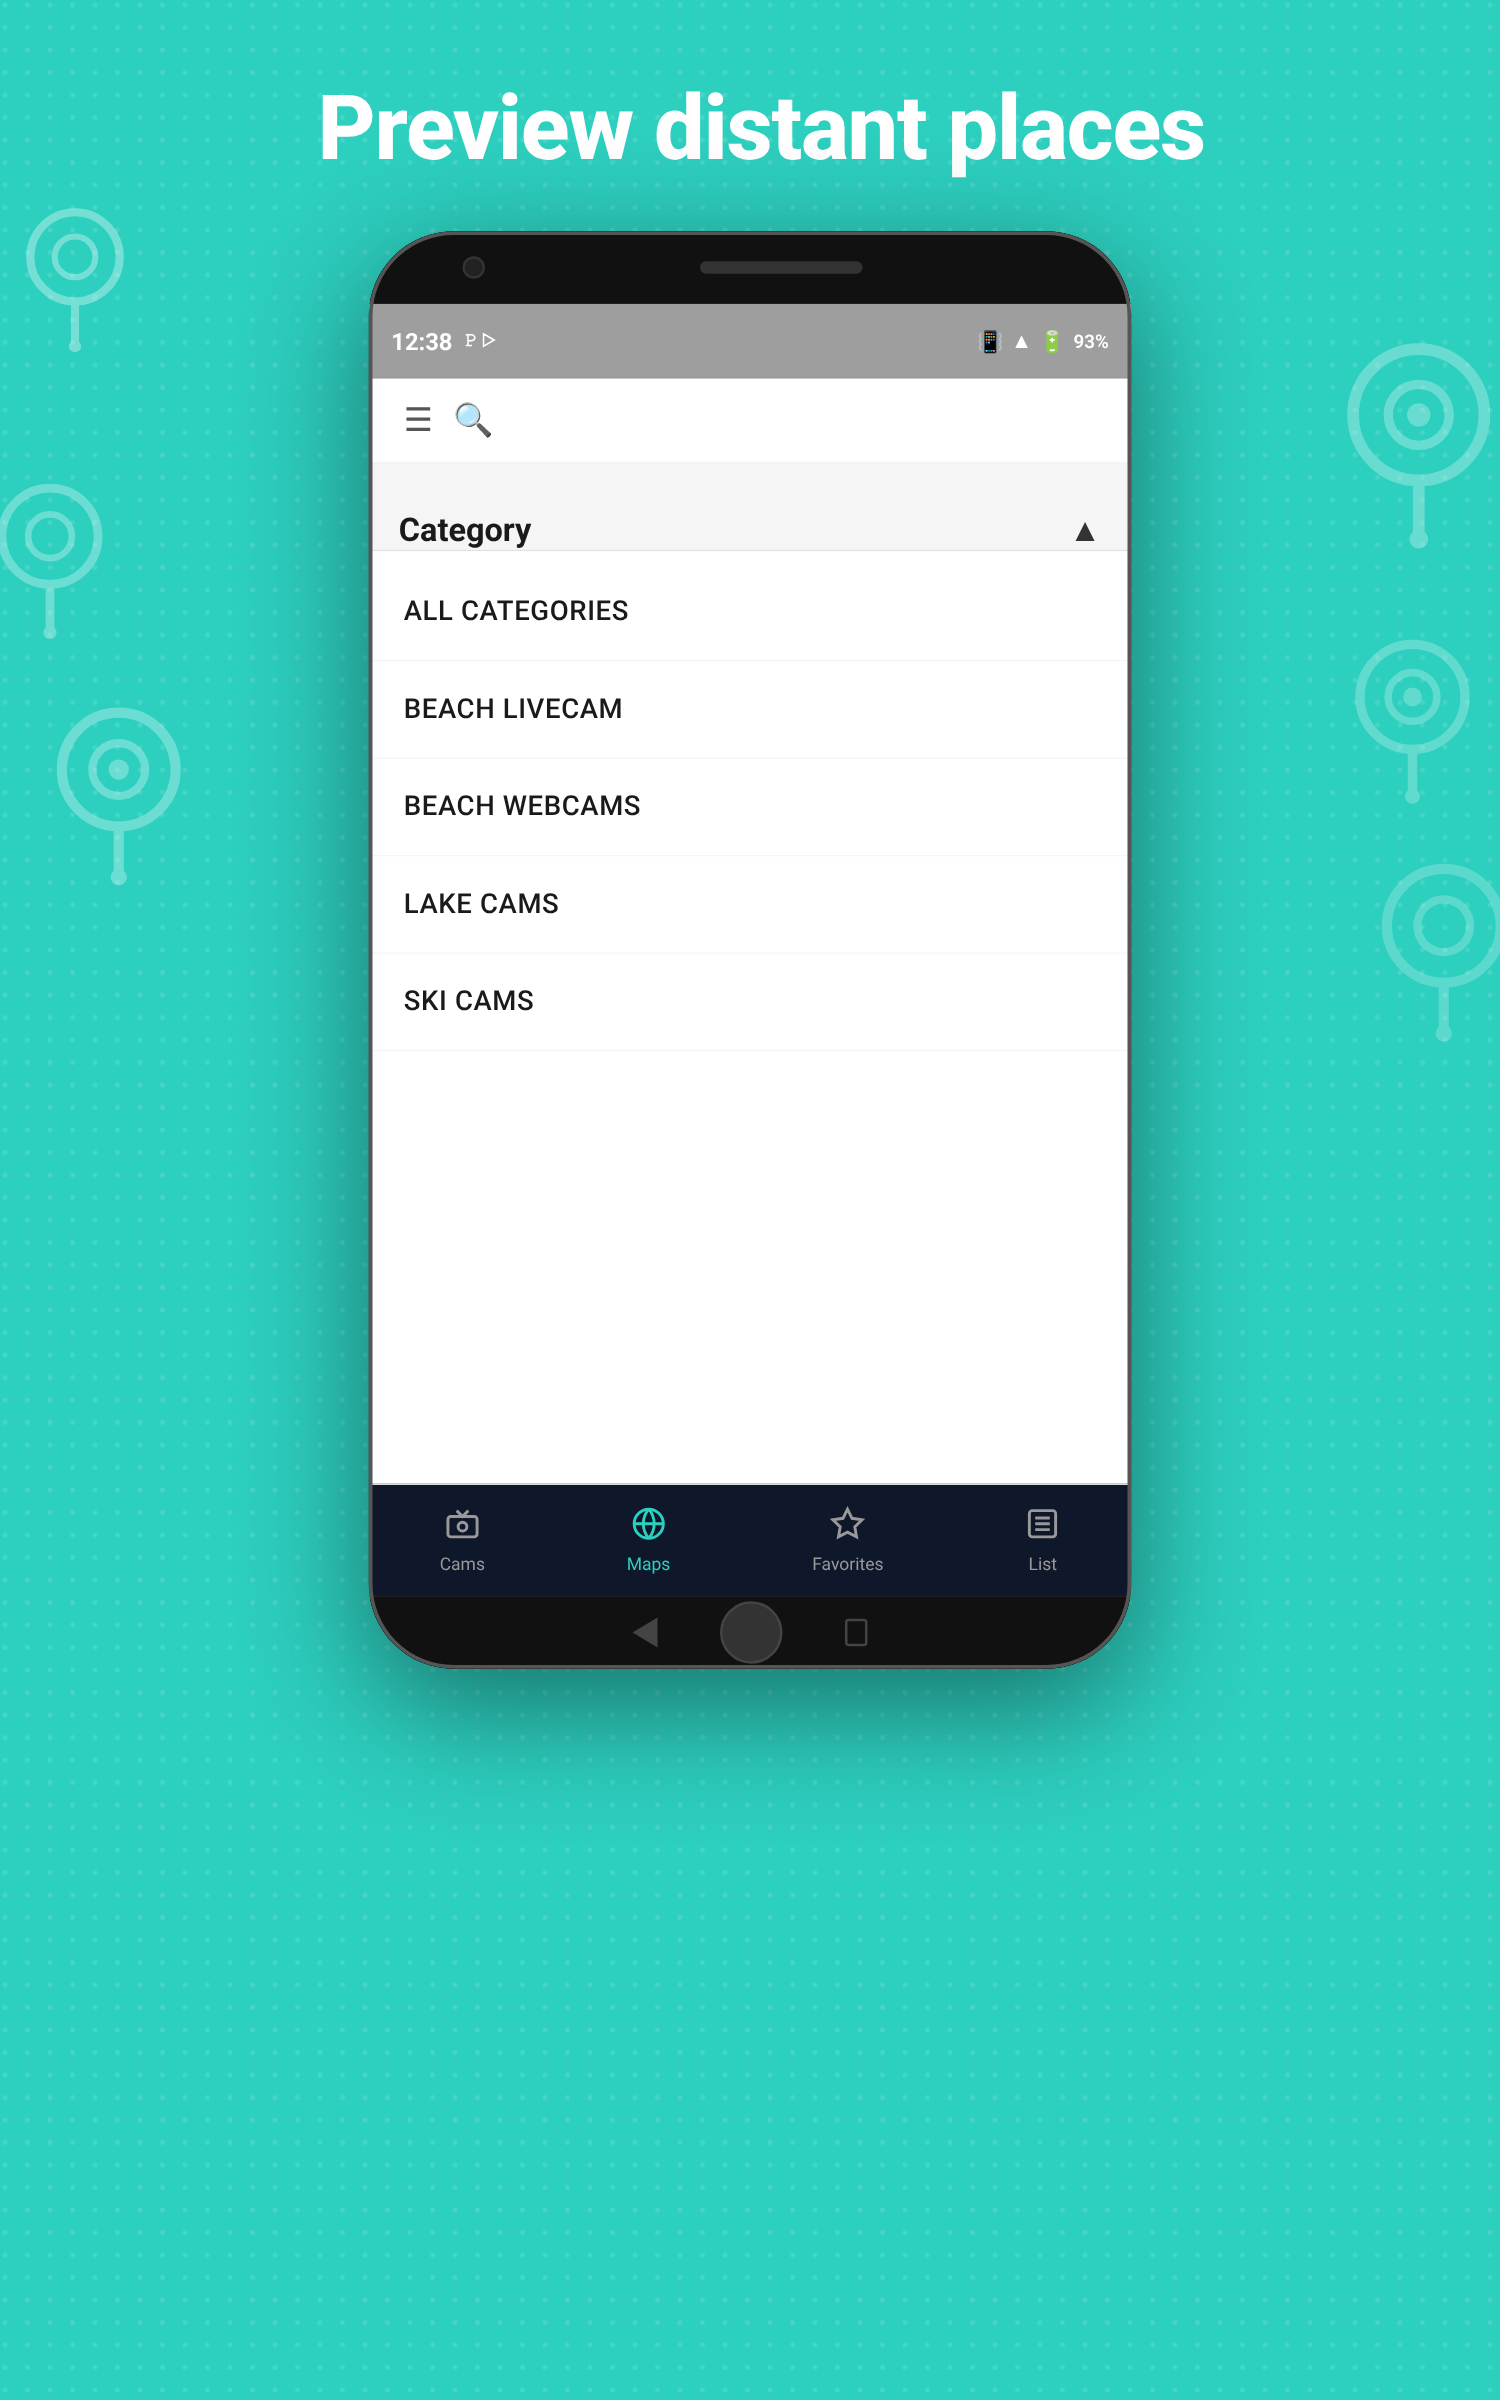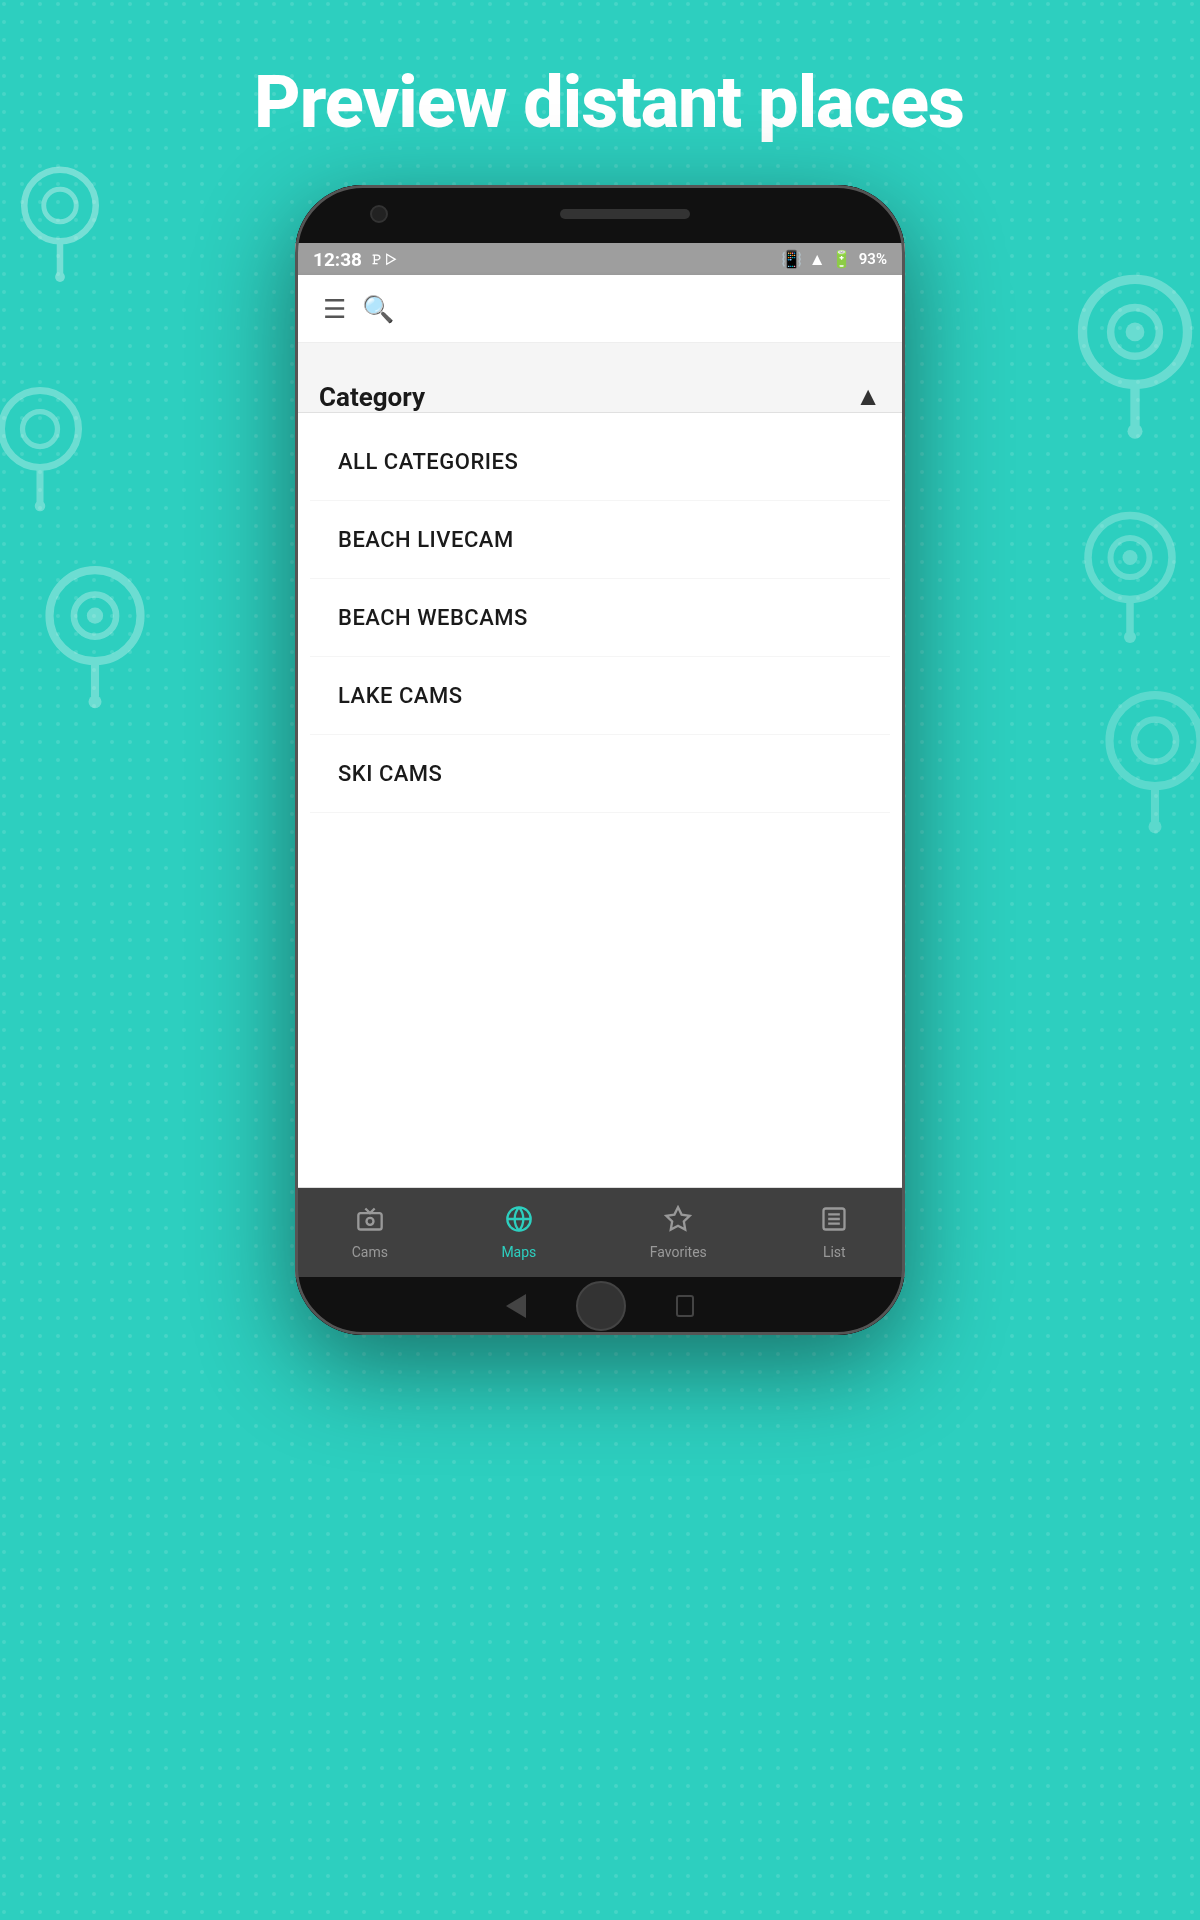--- a/index.html
+++ b/index.html
@@ -95,21 +95,21 @@
       position: absolute;
       top: 58px;
       left: 0; right: 0;
       bottom: 58px;
       background: #fff;
       overflow: hidden;
     }
 
     
     .status-bar {
-      height: 32px;
+      height: 60px;
       background: #9E9E9E;
       display: flex;
       align-items: center;
       padding: 0 18px;
       color: white;
       font-size: 18px;
       font-weight: 600;
     }
 
     .status-time {
@@ -182,39 +182,39 @@
     }
 
     .chevron-up {
       font-size: 26px;
       color: #333;
     }
 
     
     .category-list {
       background: #fff;
-      padding: 10px 15px;
+      padding: 10px 0;
     }
 
     .category-item {
       padding: 26px 28px;
       font-size: 22px;
       font-weight: 500;
       color: #1a1a1a;
       letter-spacing: 0.5px;
       cursor: pointer;
       border-bottom: 1px solid #f5f5f5;
     }
 
     
     .bottom-nav {
       position: absolute;
       bottom: 0; left: 0; right: 0;
       height: 90px;
-      background: #404040;
+      background: #0f172a;
       border-top: 1px solid #ddd;
       display: flex;
       align-items: center;
       justify-content: space-around;
     }
 
     .nav-item {
       display: flex;
       flex-direction: column;
       align-items: center;

